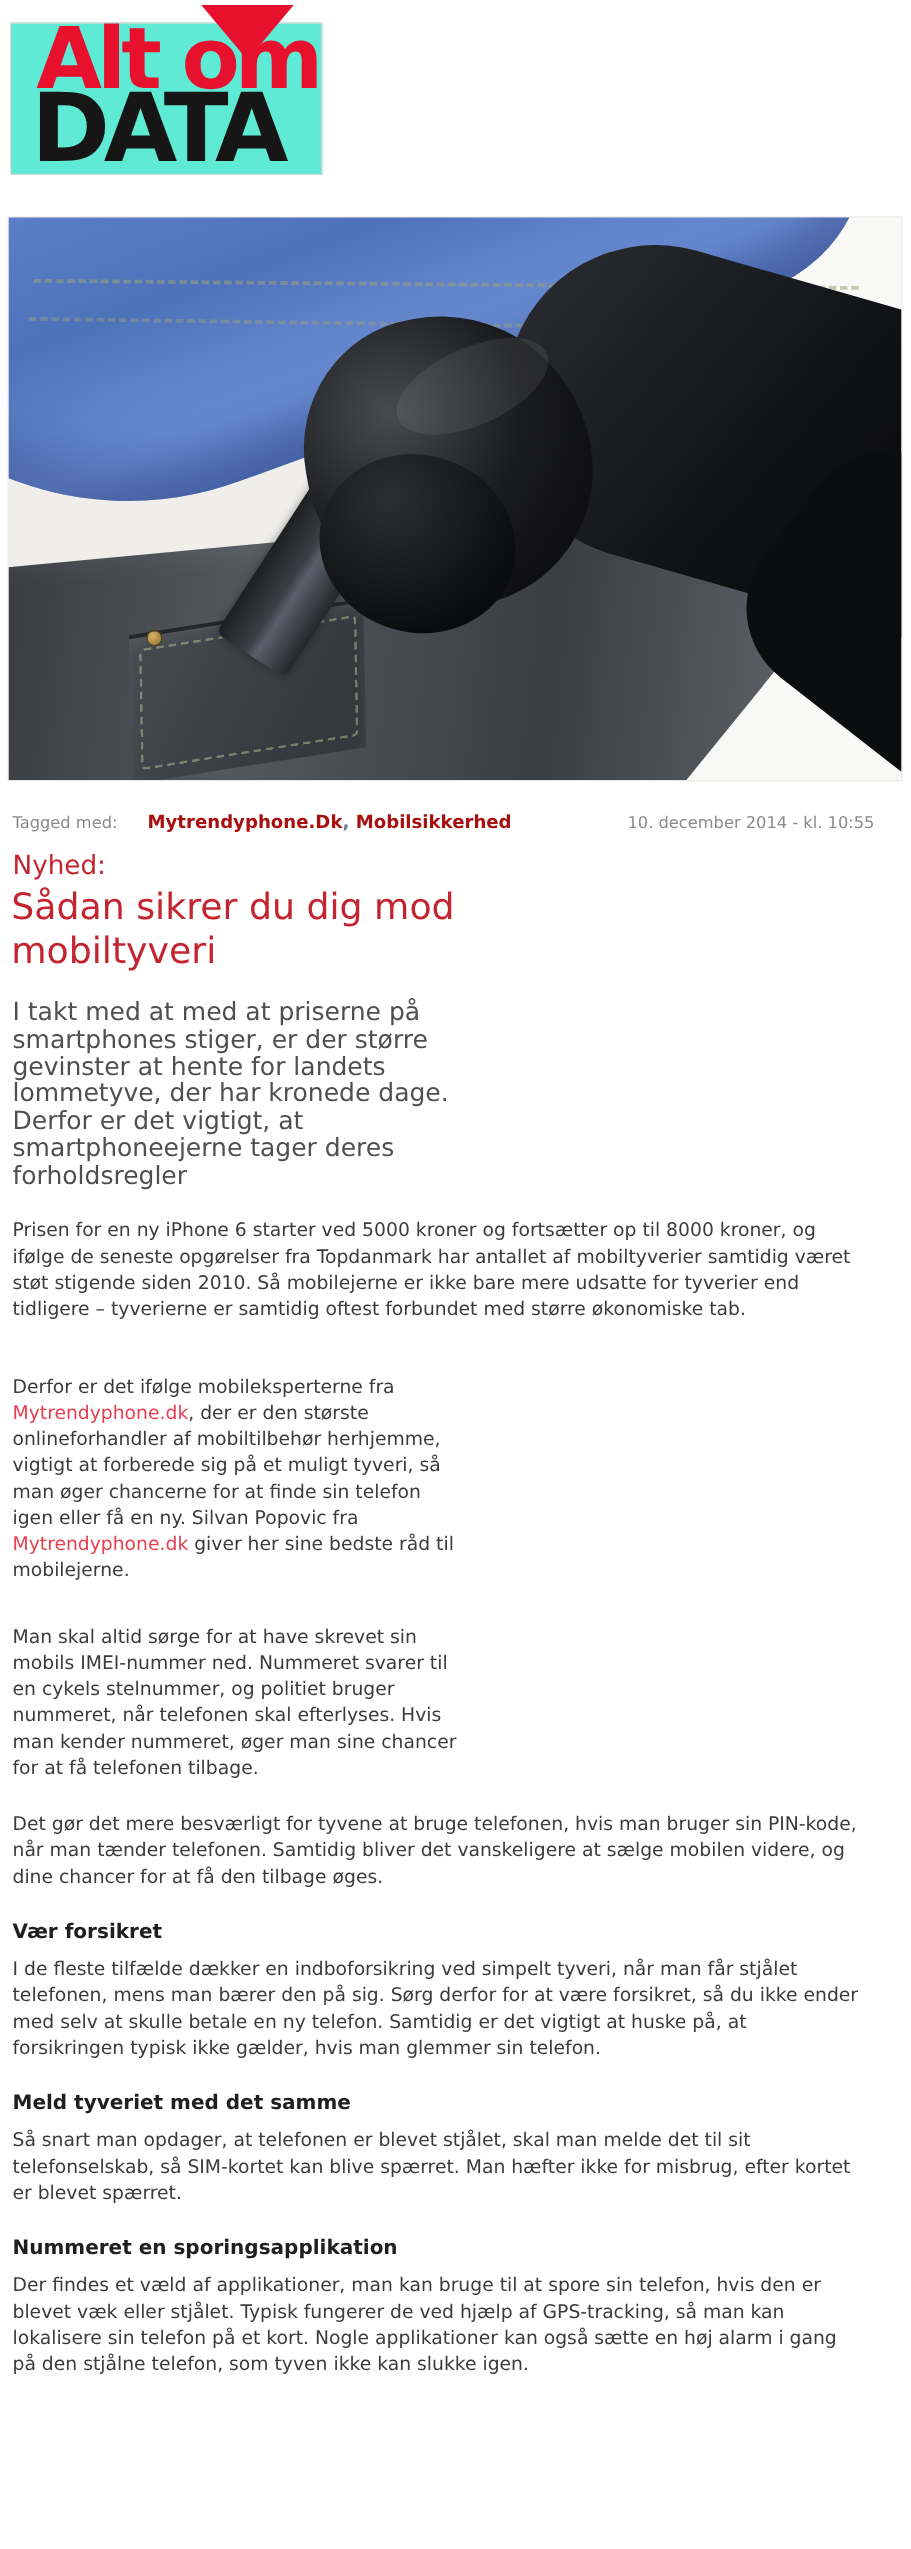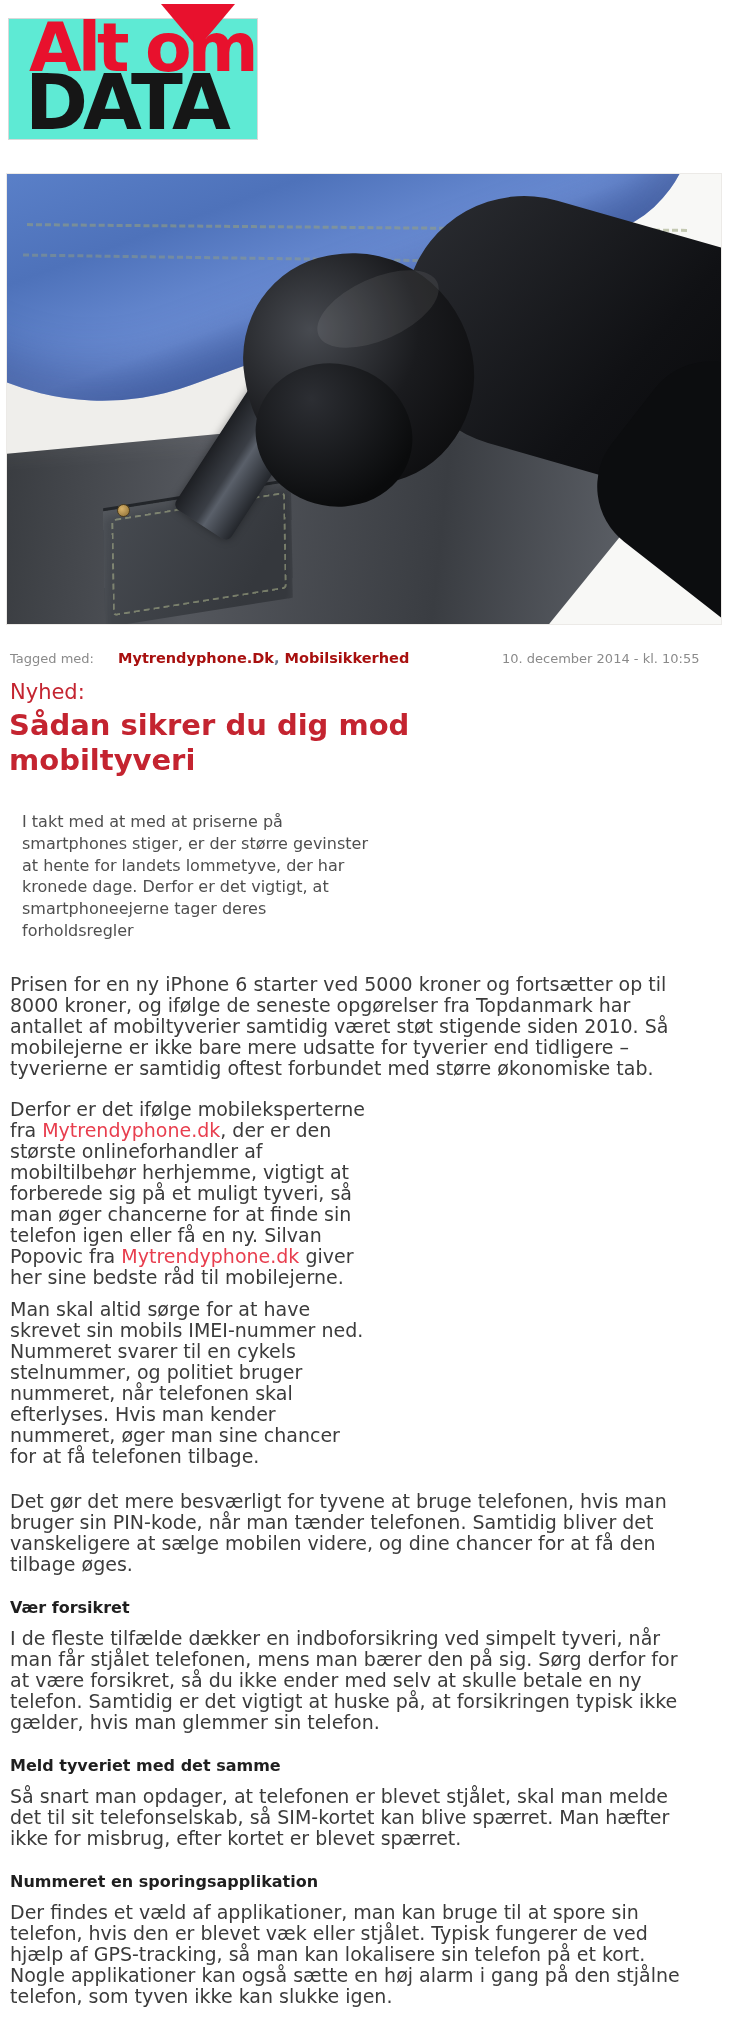--- a/index.html
+++ b/index.html
@@ -119,27 +119,27 @@
   .meta{position:absolute;left:10px;top:650px;width:712px;height:20px;font-size:13px;color:var(--meta-gray);}
   .meta-label{display:inline-block;width:108px;}
   .tags a{color:var(--tag-red);font-weight:bold;font-size:14.5px;text-decoration:none;}
   .tags .sep{color:#6b7a92;font-weight:bold;font-size:14.5px;}
   .date{position:absolute;left:492px;top:1px;white-space:nowrap;}
 
   
   .kicker{position:absolute;left:10px;top:680px;font-size:21px;color:var(--headline-red);text-align:right;}
   .title{
     position:absolute;left:9px;top:708px;width:430px;margin:0;
-    font-size:29px;line-height:35px;font-weight:700;color:var(--headline-red);
+    font-size:29px;line-height:35px;font-weight:400;color:var(--headline-red);
   }
   .lead{
-    position:absolute;left:10px;top:799px;width:356px;margin:12px;
-    font-size:16px;line-height:21.8px;color:var(--lead-gray);
-  }
-  .bodytext{font-size:19px;line-height:21px;color:var(--body-dark);margin:0;}
+    position:absolute;left:10px;top:799px;width:356px;margin:0;
+    font-size:20px;line-height:21.8px;color:var(--lead-gray);
+  }
+  .bodytext{font-size:15px;line-height:21px;color:var(--body-dark);margin:0;}
   .p1{position:absolute;left:10px;top:974px;width:672px;}
   .p2{position:absolute;left:10px;top:1099px;width:362px;}
   .p2 a{color:var(--link-red);text-decoration:none;}
   .sections{position:absolute;left:10px;top:1288px;width:700px;}
   .sections section{margin:0 0 24px 0;}
   .section-heading{margin:0;font-size:16px;line-height:18px;font-weight:bold;color:var(--heading-dark);}
   .section-body{margin:11px 0 0 0;}
   .section-body.narrow{max-width:360px;}
   .section-body.wide{max-width:678px;}
 </style>

